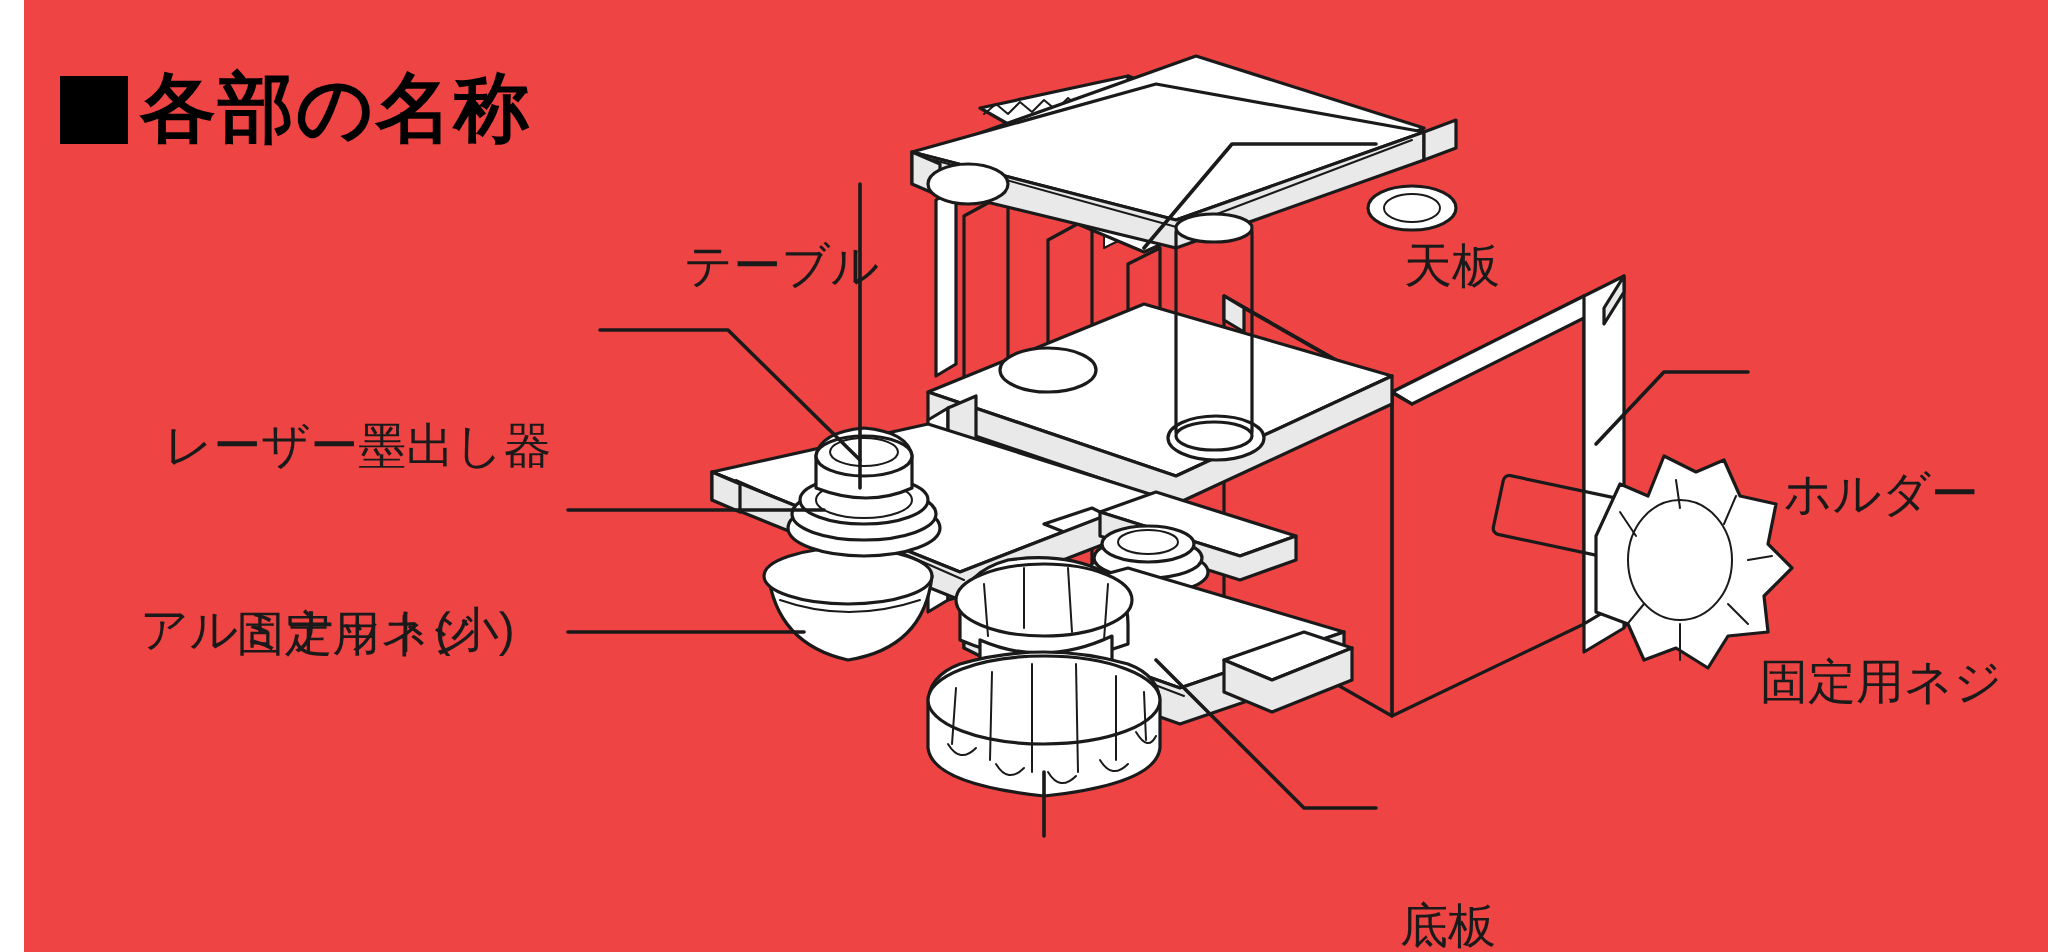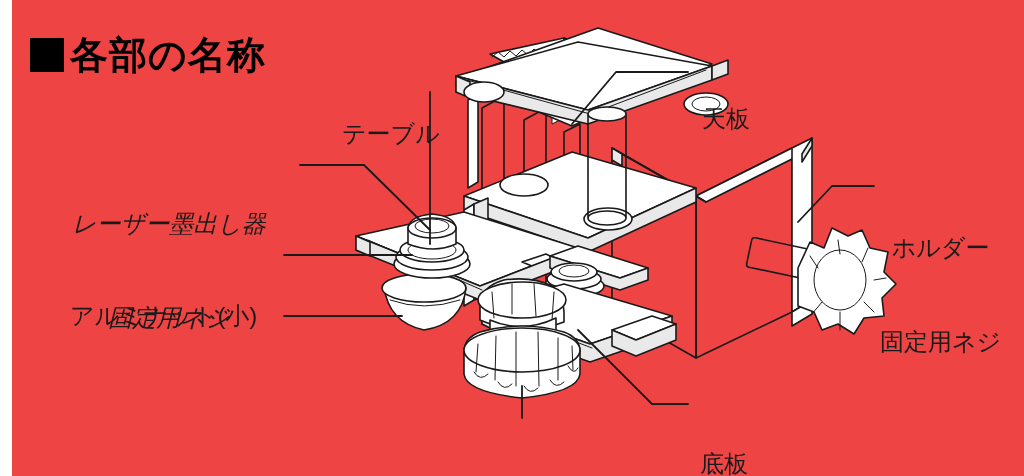--- a/index.html
+++ b/index.html
@@ -311,25 +311,25 @@
       <path d="M272 316 L390 316"></path>
       <path d="M676 404 L640 404 L566 330"></path>
       <path d="M510 418 L510 386"></path>
     </g>
   </svg>
 
   <div class="label" style="left:330px; top:58px;">
     <span class="label-line">テーブル</span>
   </div>
 
-  <div class="label" style="left:690px; top:43px;">
+  <div class="label" style="left:690px; top:58px;">
     <span class="label-line">天板</span>
   </div>
 
-  <div class="label two-line" style="left:60px; top:146px;font-style:italic;">
+  <div class="label two-line" style="left:70px; top:146px;">
     <span class="label-line">レーザー墨出し器</span>
     <span class="label-line">固定用ネジ</span>
   </div>
 
   <div class="label two-line" style="left:868px; top:170px;">
     <span class="label-line">ホルダー</span>
     <span class="label-line">固定用ネジ</span>
   </div>
 
   <div class="label" style="left:58px; top:240px;">

